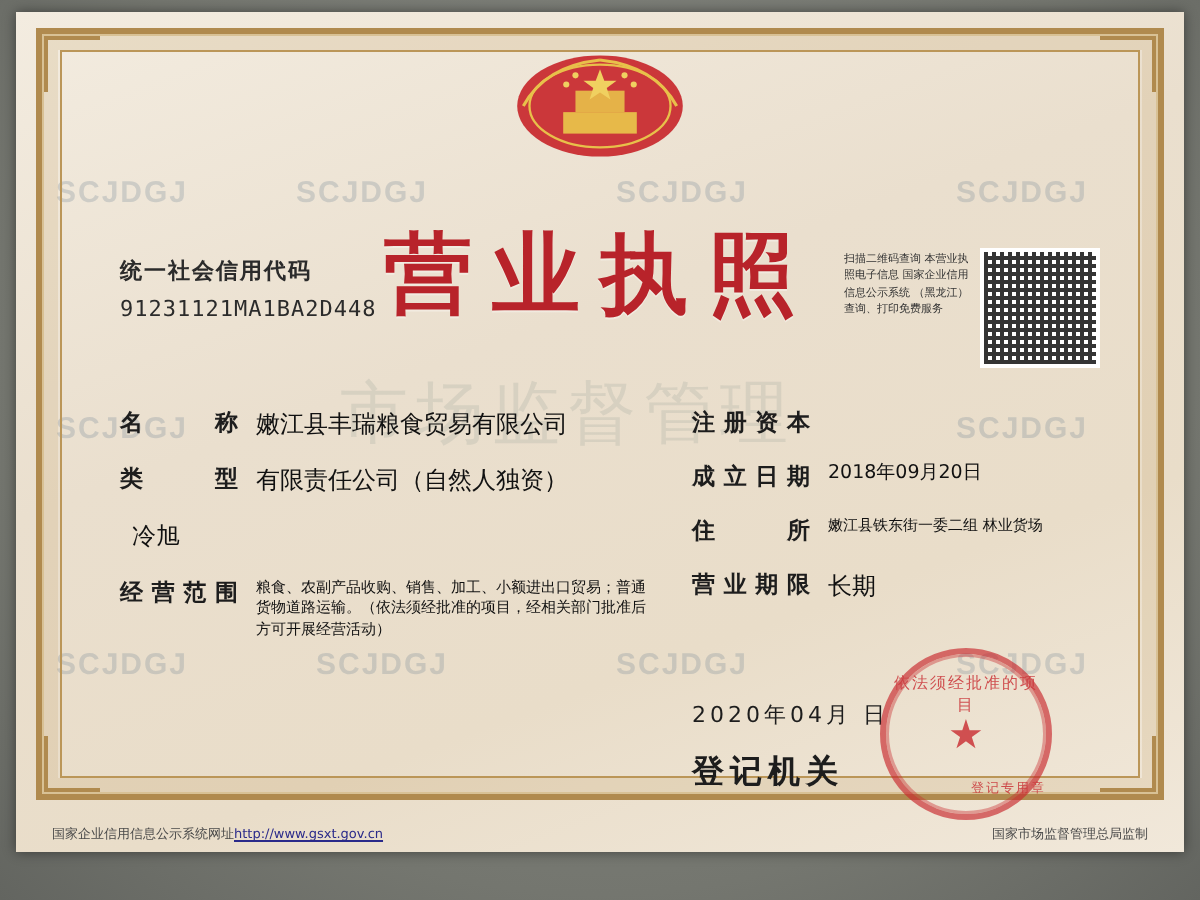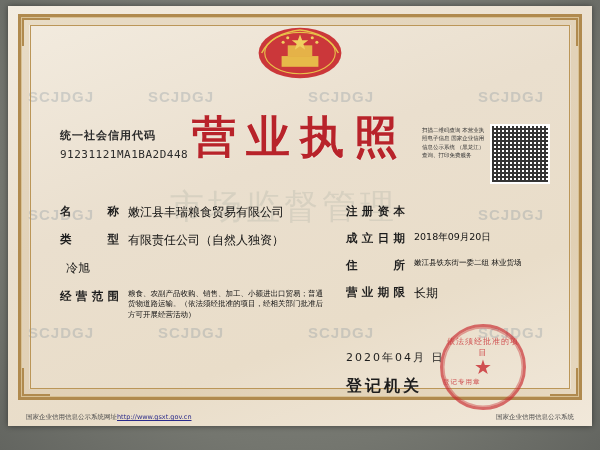--- a/index.html
+++ b/index.html
@@ -249,22 +249,22 @@
     left: 0; right: 0;
     top: 9px;
     text-align: center;
     font-size: 8px;
     letter-spacing: 1px;
     color: rgba(200,40,45,0.9);
   }
   .seal .arc-bottom {
     position: absolute;
     left: 0; right: 0;
-    bottom: 20px;
-    text-align: left;
+    bottom: 8px;
+    text-align: right;
     font-size: 6.5px;
     letter-spacing: 1px;
     color: rgba(200,40,45,0.9);
   }
 
   
   .footer {
     position: absolute;
     left: 0; right: 0;
     bottom: 4px;
@@ -381,17 +381,17 @@
     <div class="seal">
       <div class="arc">依法须经批准的项目</div>
       <div class="star">★</div>
       <div class="arc-bottom">登记专用章</div>
     </div>
 
     <div class="footer">
       <div>
         <span>国家企业信用信息公示系统网址</span><span class="url">http://www.gsxt.gov.cn</span>
       </div>
-      <div>国家企业信用信息公示系统</div>
+      <div>国家市场监督管理总局监制</div>
     </div>
 
   </div>
 </div>
 
 </body></html>

